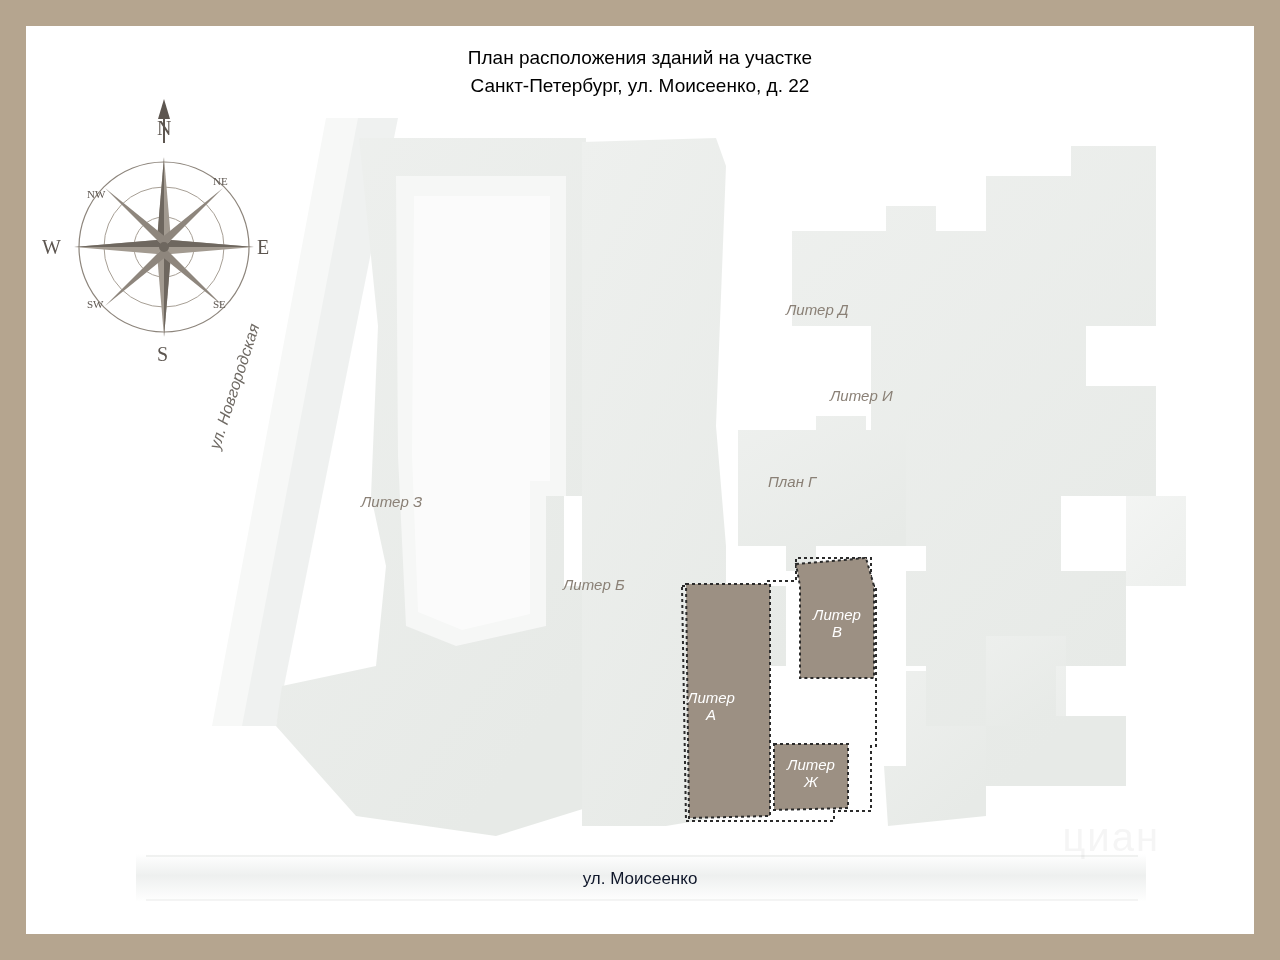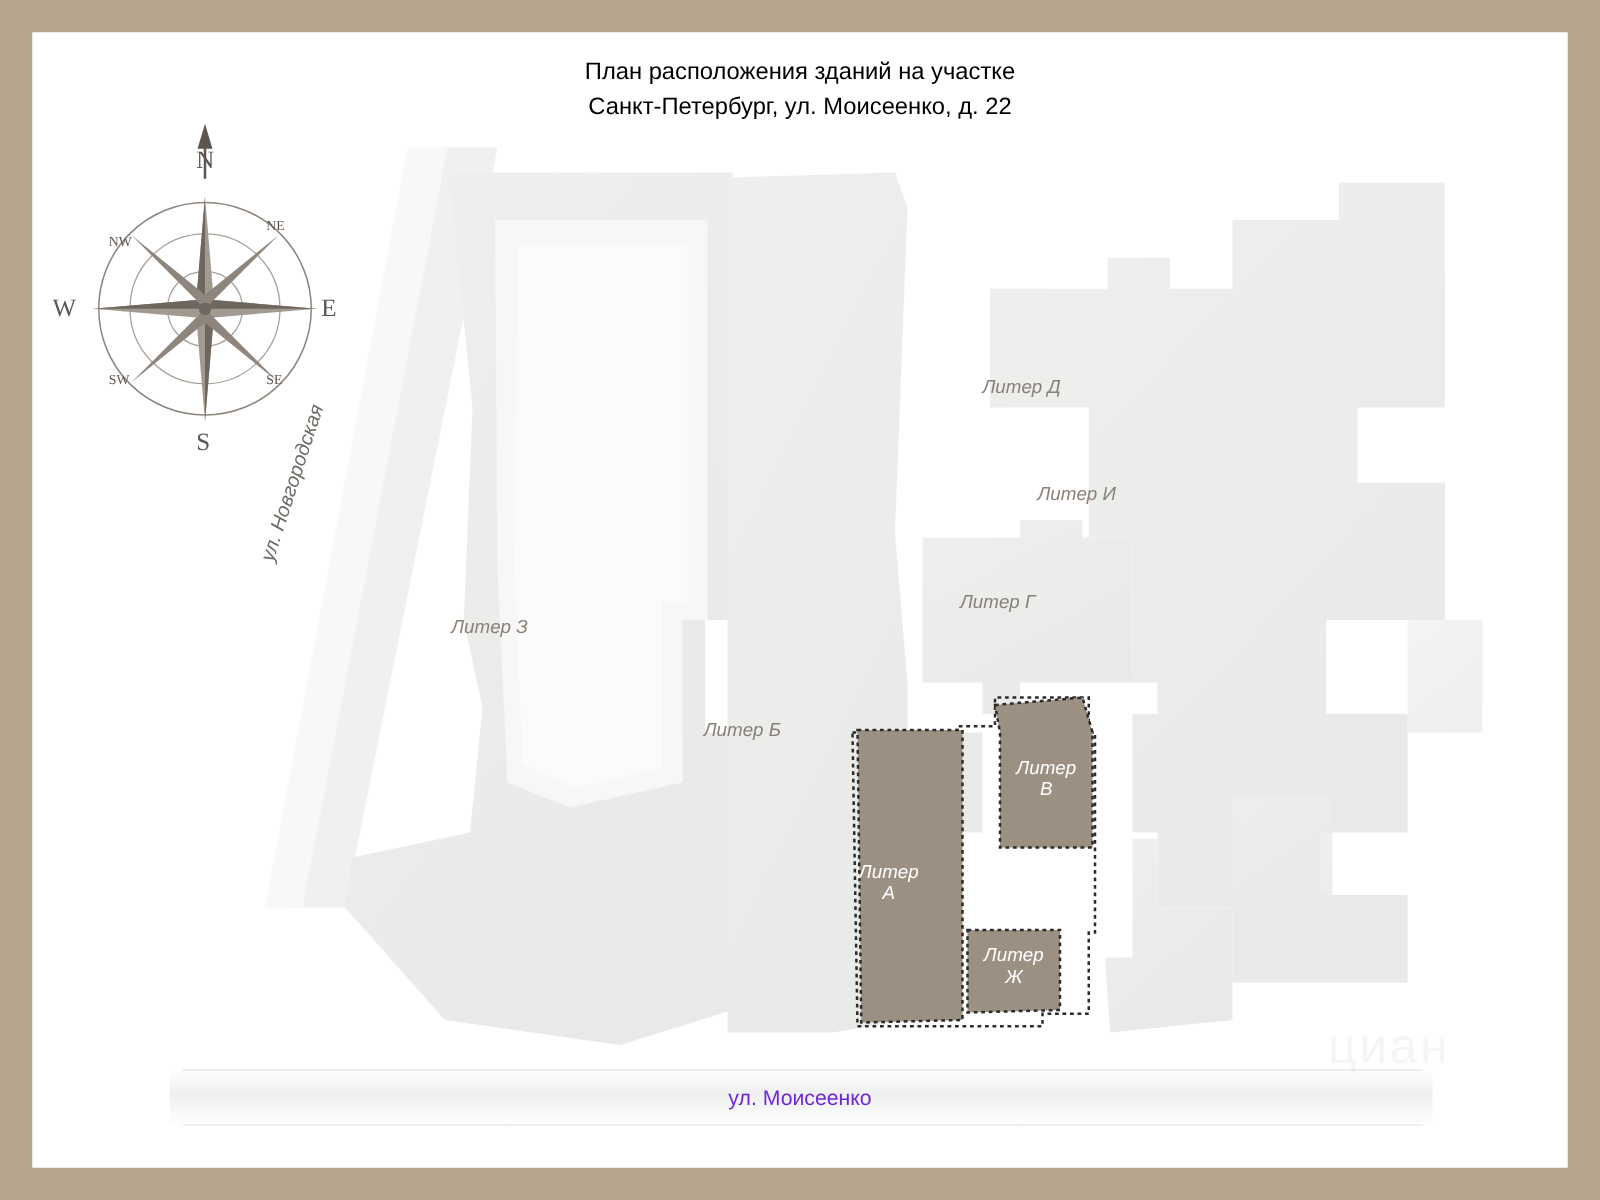--- a/index.html
+++ b/index.html
@@ -90,21 +90,21 @@
     white-space: nowrap;
   }
   .street-bottom {
     position: absolute;
     left: 0;
     top: 869px;
     width: 1280px;
     text-align: center;
     font-size: 17px;
     font-style: normal;
-    color: #6d28d9;
+    color: #0f172a;
   }
 
   
   .compass {
     position: absolute;
     left: 47px;
     top: 95px;
     width: 235px;
     height: 285px;
   }
@@ -214,21 +214,21 @@
 
       <g>
         <rect x="110" y="828" width="1010" height="48" fill="url(#bottomRoad)"></rect>
         <line x1="120" y1="830" x2="1112" y2="830" stroke="#e3e5e3" stroke-width="1"></line>
         <line x1="120" y1="874" x2="1112" y2="874" stroke="#e9eae9" stroke-width="1"></line>
       </g>
     </svg>
 
     <div class="maplabel" style="left:335px; top:467px;">Литер З</div>
     <div class="maplabel" style="left:537px; top:550px;font-style:italic;">Литер Б</div>
-    <div class="maplabel" style="left:742px; top:447px;">Литер Г</div>
+    <div class="maplabel" style="left:742px; top:447px;">План Г</div>
     <div class="maplabel" style="left:760px; top:253px;margin-top:22px;">Литер Д</div>
     <div class="maplabel" style="left:804px; top:361px;">Литер И</div>
 
     <div class="maplabel on-dark" style="left:650px; top:663px; width:70px;">
       <span>Литер</span><br>
       <span>А</span>
     </div>
 
     <div class="maplabel on-dark" style="left:776px; top:580px; width:70px;">
       <span>Литер</span><br>

